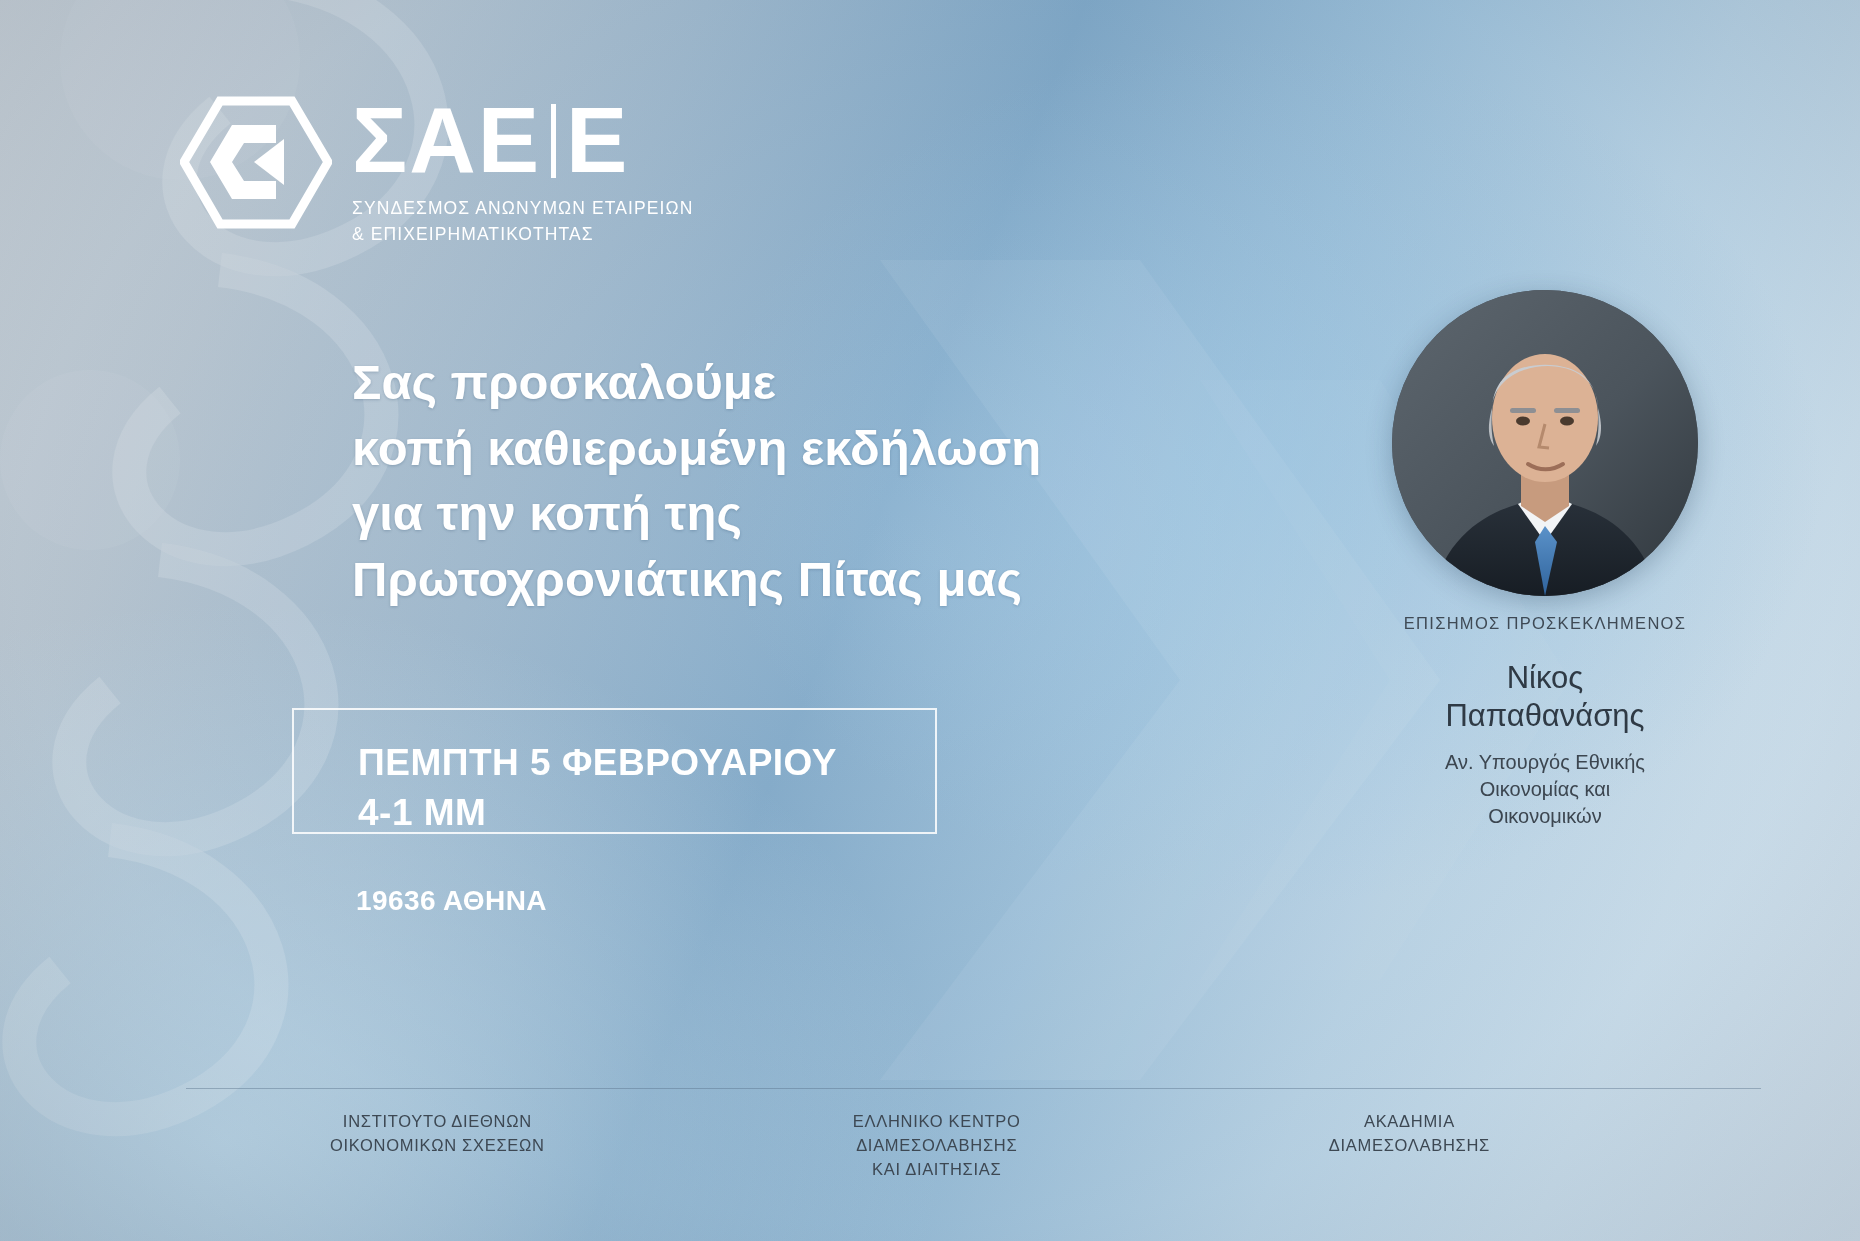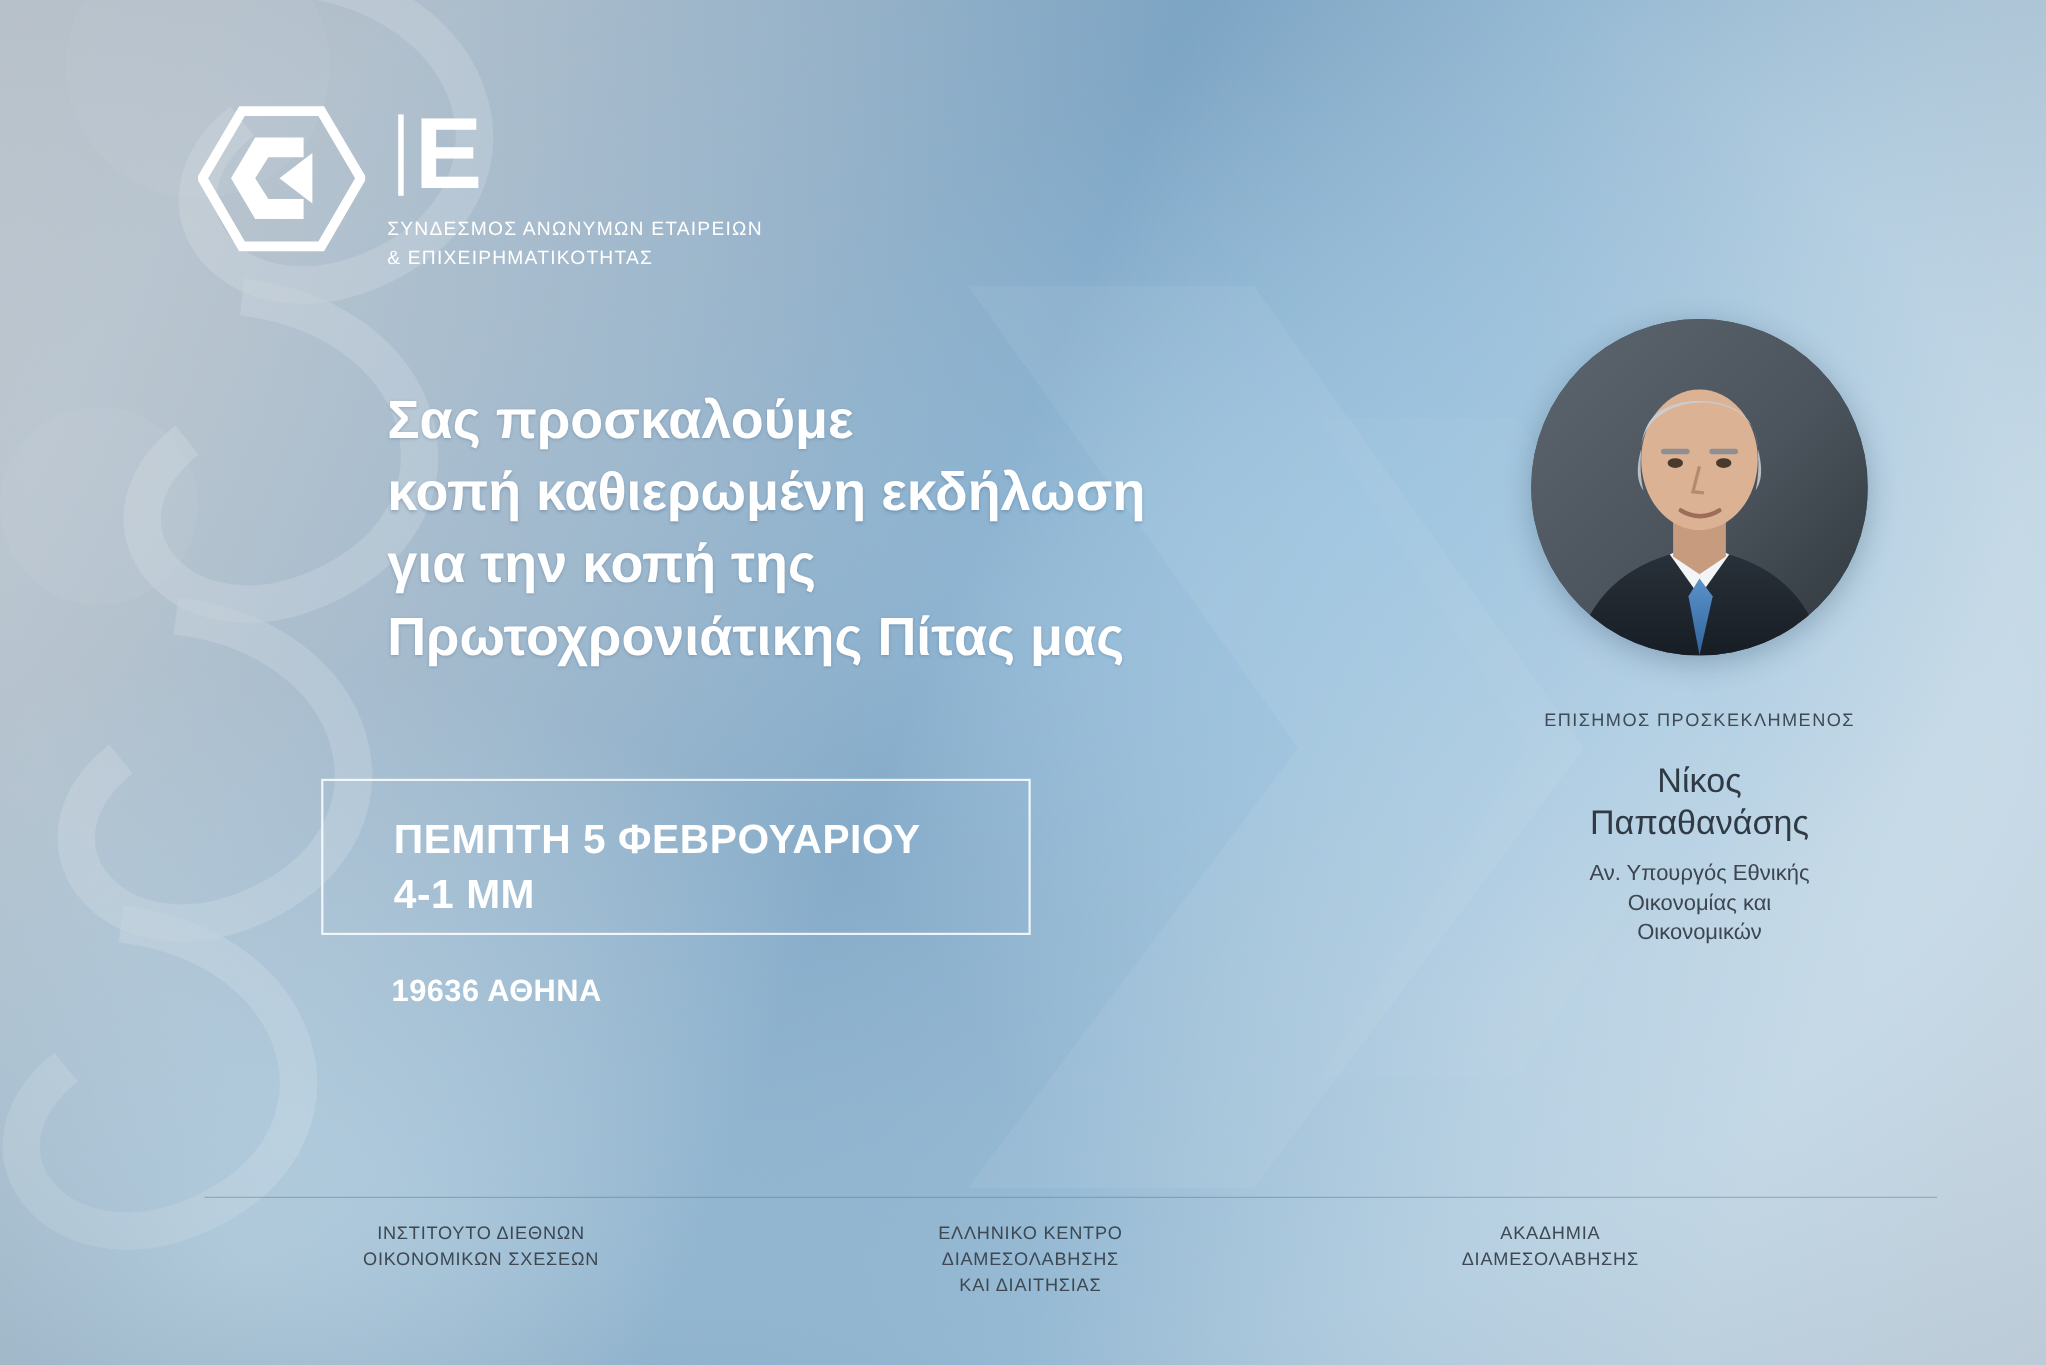--- a/index.html
+++ b/index.html
@@ -102,21 +102,21 @@
     line-height: 1.34;
     text-shadow: 0 1px 3px rgba(20,50,80,0.22);
   }
   .headline div { white-space: nowrap; }
 
   .datebox {
     position: absolute;
     left: 292px;
     top: 708px;
     width: 645px;
-    height: 142px;
+    height: 126px;
     border: 2px solid rgba(255,255,255,0.85);
     box-sizing: border-box;
   }
   .datebox-inner {
     padding: 28px 0 0 64px;
     color: #ffffff;
     font-size: 37px;
     font-weight: bold;
     line-height: 1.36;
     letter-spacing: 0.5px;
@@ -145,21 +145,21 @@
     height: 306px;
     margin: 0 auto;
     border-radius: 50%;
     overflow: hidden;
     position: relative;
     box-shadow: 0 6px 26px rgba(25,50,75,0.28);
     background: #46505a;
   }
   .guest-photo svg { display: block; }
   .guest-kicker {
-    margin-top: 50px;
+    margin-top: 18px;
     color: #3f4a55;
     font-size: 16.5px;
     letter-spacing: 1.3px;
   }
   .guest-name {
     margin-top: 26px;
     color: #2f3a45;
     font-size: 31px;
     line-height: 1.22;
   }
@@ -227,20 +227,21 @@
   </div>
 
   <div class="logo-block">
     <svg class="logo-mark" viewBox="0 0 152 135">
       <path d="M40 6 L112 6 L148 67 L112 129 L40 129 L4 67 Z" fill="none" stroke="#ffffff" stroke-width="9"></path>
       <path d="M96 30 L52 30 L30 67 L52 104 L96 104 L96 86 L64 86 L52 67 L64 48 L96 48 Z" fill="#ffffff"></path>
       <path d="M104 44 L74 67 L104 90 Z" fill="#ffffff"></path>
     </svg>
     <div class="logo-text">
       <div class="logo-word">
+        <span>ΣΑΕ</span>
         <span class="bar"></span>
         <span>Ε</span>
       </div>
       <div class="logo-sub">
         <div>ΣΥΝΔΕΣΜΟΣ ΑΝΩΝΥΜΩΝ ΕΤΑΙΡΕΙΩΝ</div>
         <div>&amp; ΕΠΙΧΕΙΡΗΜΑΤΙΚΟΤΗΤΑΣ</div>
       </div>
     </div>
   </div>
 

